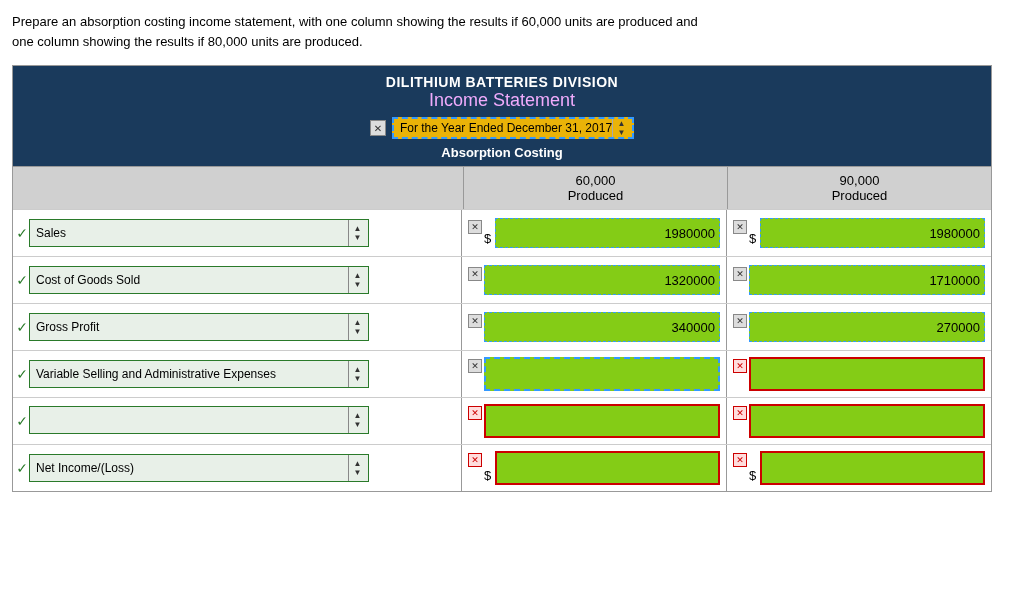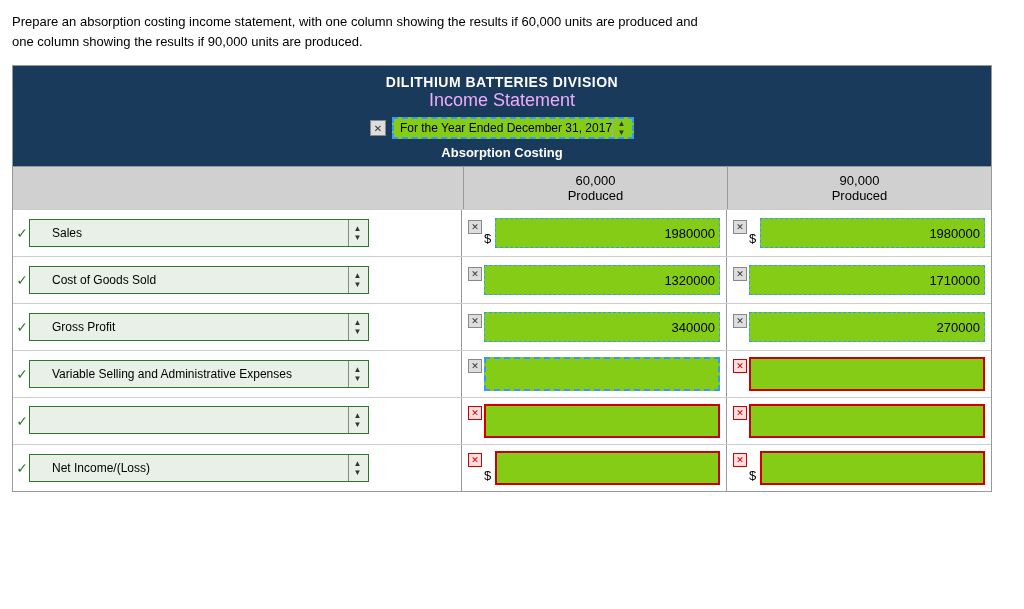--- a/index.html
+++ b/index.html
@@ -53,21 +53,21 @@
       border: 1px solid #888;
       display: inline-flex;
       align-items: center;
       justify-content: center;
       font-size: 10px;
       cursor: pointer;
       color: #333;
     }
     .date-select {
       border: 2px dashed #3399ff;
-      background: #84cc16;
+      background: #eab308;
       padding: 2px 20px 2px 6px;
       font-size: 12px;
       color: #000;
       position: relative;
       display: inline-flex;
       align-items: center;
     }
     .date-select .spinner {
       position: absolute;
       right: 2px;
@@ -123,21 +123,21 @@
       align-self: center;
       padding-left: 2px;
     }
     .data-row .label-col {
       width: 432px;
       flex-shrink: 0;
     }
     .row-select {
       border: 1px solid #2a7a2a;
       background: #e8f0e8;
-      padding: 3px 20px 3px 22px;
+      padding: 3px 20px 3px 6px;
       font-size: 12px;
       color: #000;
       position: relative;
       display: inline-flex;
       align-items: center;
       width: 340px;
       height: 28px;
     }
     .row-select .spinner {
       position: absolute;
@@ -209,21 +209,21 @@
       margin-right: 2px;
       align-self: flex-end;
       padding-bottom: 2px;
     }
   </style>
 </head>
 <body>
 
 <p class="instructions">
   <span>Prepare an absorption costing income statement, with one column showing the results if 60,000 units are produced and</span><br>
-  <span>one column showing the results if 90,000 units are produced.</span>
+  <span>one column showing the results if 80,000 units are produced.</span>
 </p>
 
 <div class="table-wrapper">
 
   <div class="header-section">
     <div class="company-name">DILITHIUM BATTERIES DIVISION</div>
     <div class="statement-title">Income Statement</div>
     <div class="date-row">
       <div class="x-btn">✕</div>
       <div class="date-select">

